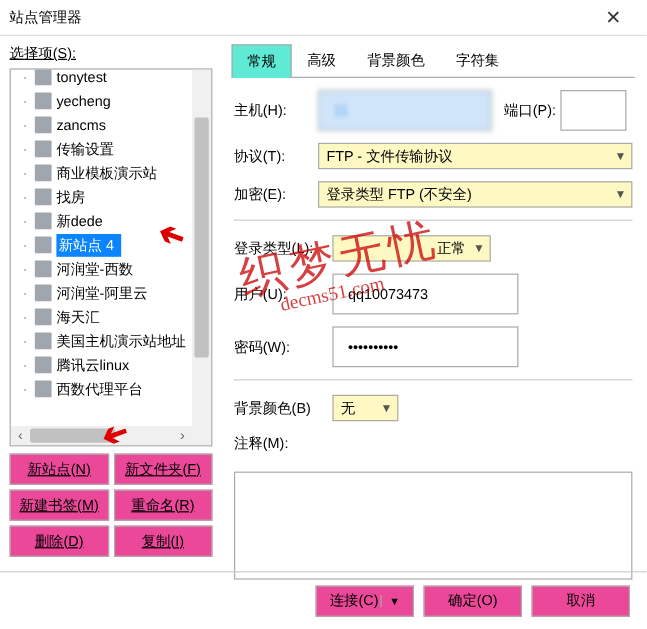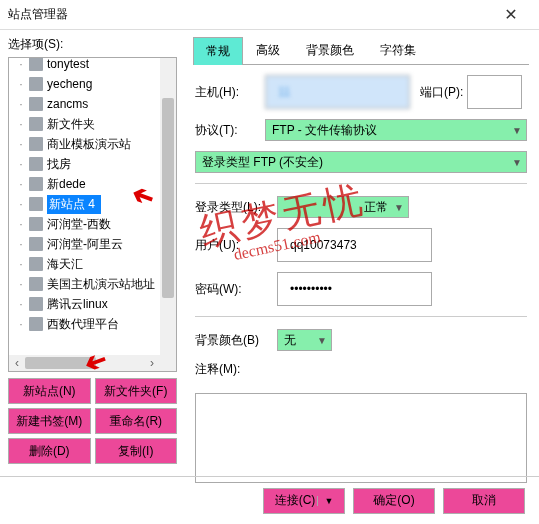--- a/index.html
+++ b/index.html
@@ -1,21 +1,21 @@
 <!DOCTYPE html>
 <html><head>
 <meta charset="utf-8">
 <style>
 * { box-sizing: border-box; margin: 0; padding: 0; font-family: "Microsoft YaHei", "SimSun", sans-serif; font-size: 12px; }
 body { background: #fff; width: 539px; height: 524px; overflow: hidden; position: relative; }
 .titlebar { height: 30px; display: flex; align-items: center; padding: 0 8px; border-bottom: 1px solid #ddd; }
 .titlebar .title { flex: 1; }
 .titlebar .close { width: 40px; text-align: center; font-size: 16px; color: #333; cursor: pointer; }
 .main { display: flex; height: 434px; }
-.left { width: 185px; padding: 6px 8px 0 8px; display: flex; flex-direction: column; }
+.left { width: 185px; padding: 6px 8px 0 8px; display: flex; flex-direction: column; text-decoration: underline; }
 .left-label { margin-bottom: 4px; }
 .tree-wrap { border: 1px solid #aaa; flex: 1; position: relative; overflow: hidden; background: #fff; }
 .tree { position: absolute; top: -6px; left: 0; right: 16px; padding: 2px 0; }
 .tree-item { display: flex; align-items: center; height: 20px; padding-left: 10px; white-space: nowrap; }
 .tree-item .dash { width: 10px; color: #888; }
 .tree-item .icon { width: 14px; height: 14px; background: #9fa6ae; margin-right: 4px; border-radius: 1px; }
 .tree-item.selected span.label { background: #0a84ff; color: #fff; padding: 1px 6px 1px 2px; }
 .vscroll { position: absolute; right: 0; top: 0; bottom: 16px; width: 16px; background: #f0f0f0; }
 .vscroll .thumb { position: absolute; left: 2px; right: 2px; top: 40px; height: 200px; background: #c1c1c1; border-radius: 2px; }
 .hscroll { position: absolute; left: 0; right: 16px; bottom: 0; height: 16px; background: #f0f0f0; display: flex; align-items: center; }
@@ -30,21 +30,21 @@
 .tab { padding: 5px 12px; border: 1px solid transparent; border-bottom: none; cursor: pointer; }
 .tab.active { border-color: #aaa; background: #5eead4; position: relative; top: 1px; }
 .form { padding: 10px 2px 0 2px; }
 .row { display: flex; align-items: center; margin-bottom: 10px; min-height: 22px; }
 .row .lbl { width: 70px; }
 .row .lbl-wide { width: 82px; }
 .row input[type=text], .row input[type=password] { border: 1px solid #aaa; height: 34px; padding: 0 12px; }
 .host-input { width: 145px; }
 .port-input { width: 55px; }
 .port-lbl { margin: 0 4px 0 10px; }
-.select { border: 1px solid #aaa; height: 22px; display: flex; align-items: center; padding: 0 4px 0 6px; background: #86efac; cursor: pointer; }
+.select { border: 1px solid #aaa; height: 22px; display: flex; align-items: center; padding: 0 4px 0 6px; background: #fef9c3; cursor: pointer; }
 .select .sel-text { flex: 1; }
 .select .chev { font-size: 10px; color: #555; margin-left: 6px; }
 .sel-proto, .sel-enc { flex: 1; }
 .sel-login { width: 132px; text-align: right; }
 .sel-bg { width: 55px; }
 .user-input, .pass-input { width: 155px; }
 .divider { border-top: 1px solid #ccc; margin: 6px 0 12px 0; }
 .notes { width: 100%; height: 90px; border: 1px solid #aaa; resize: none; padding: 4px; }
 .footer { position: absolute; left: 0; right: 0; bottom: 0; height: 48px; border-top: 1px solid #ccc; display: flex; align-items: center; justify-content: flex-end; padding: 16px 14px; gap: 8px; }
 .footer button { width: 82px; }
@@ -82,21 +82,21 @@
             <span class="label">yecheng</span>
           </div>
           <div class="tree-item">
             <span class="dash">·</span>
             <span class="icon"></span>
             <span class="label">zancms</span>
           </div>
           <div class="tree-item">
             <span class="dash">·</span>
             <span class="icon"></span>
-            <span class="label">新文件夹</span>
+            <span class="label">传输设置</span>
           </div>
           <div class="tree-item">
             <span class="dash">·</span>
             <span class="icon"></span>
             <span class="label">商业模板演示站</span>
           </div>
           <div class="tree-item">
             <span class="dash">·</span>
             <span class="icon"></span>
             <span class="label">找房</span>
@@ -179,20 +179,21 @@
         <input type="text" class="port-input" value="" style="">
       </div>
       <div class="row">
         <span class="lbl">协议(T):</span>
         <div class="select sel-proto">
           <span class="sel-text">FTP - 文件传输协议</span>
           <span class="chev">▼</span>
         </div>
       </div>
       <div class="row">
+        <span class="lbl">加密(E):</span>
         <div class="select sel-enc">
           <span class="sel-text">登录类型 FTP (不安全)</span>
           <span class="chev">▼</span>
         </div>
       </div>
       <div class="divider"></div>
       <div class="row">
         <span class="lbl-wide">登录类型(L):</span>
         <div class="select sel-login">
           <span class="sel-text">正常</span>

